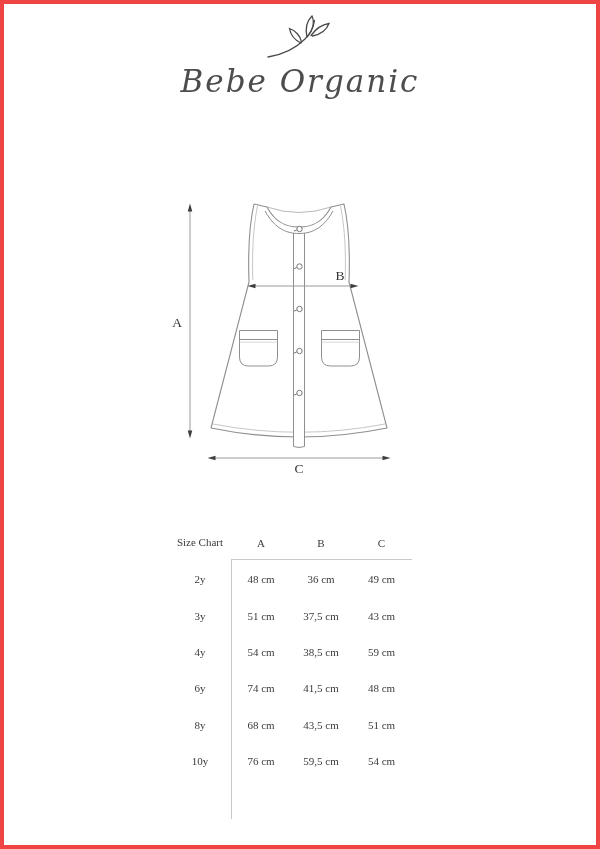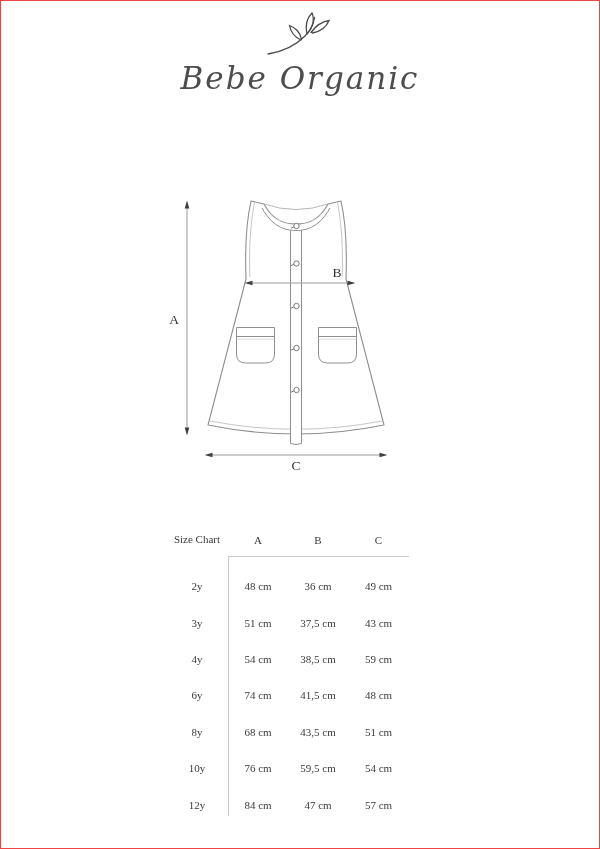--- a/index.html
+++ b/index.html
@@ -1,18 +1,18 @@
 <!DOCTYPE html>
 <html><head>
 <meta charset="utf-8">
 <style>
   html,body{margin:0;padding:0;background:#fff;}
   .page{
     position:relative;width:600px;height:849px;background:#ffffff;
-    border:1px solid #ef4444;box-sizing:border-box;overflow:hidden;
+    border:4px solid #ef4444;box-sizing:border-box;overflow:hidden;
     font-family:"Liberation Serif","DejaVu Serif",serif;color:#3d3d3d;
   }
   
   .logo{position:absolute;top:10px;left:0;width:100%;text-align:center;}
   .logo svg{display:block;margin:0 auto;}
   .brand-name{
     margin-top:2px;font-family:"DejaVu Serif",serif;font-style:italic;
     font-size:31px;letter-spacing:2px;color:#4d4d4d;line-height:1.25;
   }
   .tagline{
@@ -26,21 +26,21 @@
   
   .size-chart{position:absolute;left:165px;top:522px;width:243px;font-size:11px;color:#3a3a3a;}
   .sc-header{display:flex;height:33px;align-items:center;}
   .sc-row{display:flex;height:36.4px;align-items:center;}
   .sc-cell{display:block;text-align:center;}
   .sc-header .sc-cell:nth-child(1),.sc-row .sc-cell:nth-child(1){width:62px;}
   .sc-header .sc-cell:nth-child(2),.sc-row .sc-cell:nth-child(2){width:60px;}
   .sc-header .sc-cell:nth-child(3),.sc-row .sc-cell:nth-child(3){width:60px;}
   .sc-header .sc-cell:nth-child(4),.sc-row .sc-cell:nth-child(4){width:61px;}
   .sc-title{line-height:1.1;padding:0 6px;box-sizing:border-box;}
-  .sc-body{padding-top:12px;}
+  .sc-body{padding-top:2px;}
   .line-h{position:absolute;left:62px;top:33px;width:181px;height:1px;background:#c9c9c9;}
   .line-v{position:absolute;left:62px;top:33px;width:1px;height:260px;background:#c9c9c9;}
 </style>
 </head>
 <body>
 
 <div class="page">
 
   <div class="logo">
     <svg width="72" height="46" viewBox="0 0 72 46">
@@ -158,22 +158,16 @@
           <span class="sc-cell">68 cm</span>
           <span class="sc-cell">43,5 cm</span>
           <span class="sc-cell">51 cm</span>
         </div>
         <div class="sc-row">
           <span class="sc-cell">10y</span>
           <span class="sc-cell">76 cm</span>
           <span class="sc-cell">59,5 cm</span>
           <span class="sc-cell">54 cm</span>
         </div>
-        <div class="sc-row">
-          <span class="sc-cell">12y</span>
-          <span class="sc-cell">84 cm</span>
-          <span class="sc-cell">47 cm</span>
-          <span class="sc-cell">57 cm</span>
-        </div>
       </div>
   </div>
 
 </div>
 
 </body></html>

